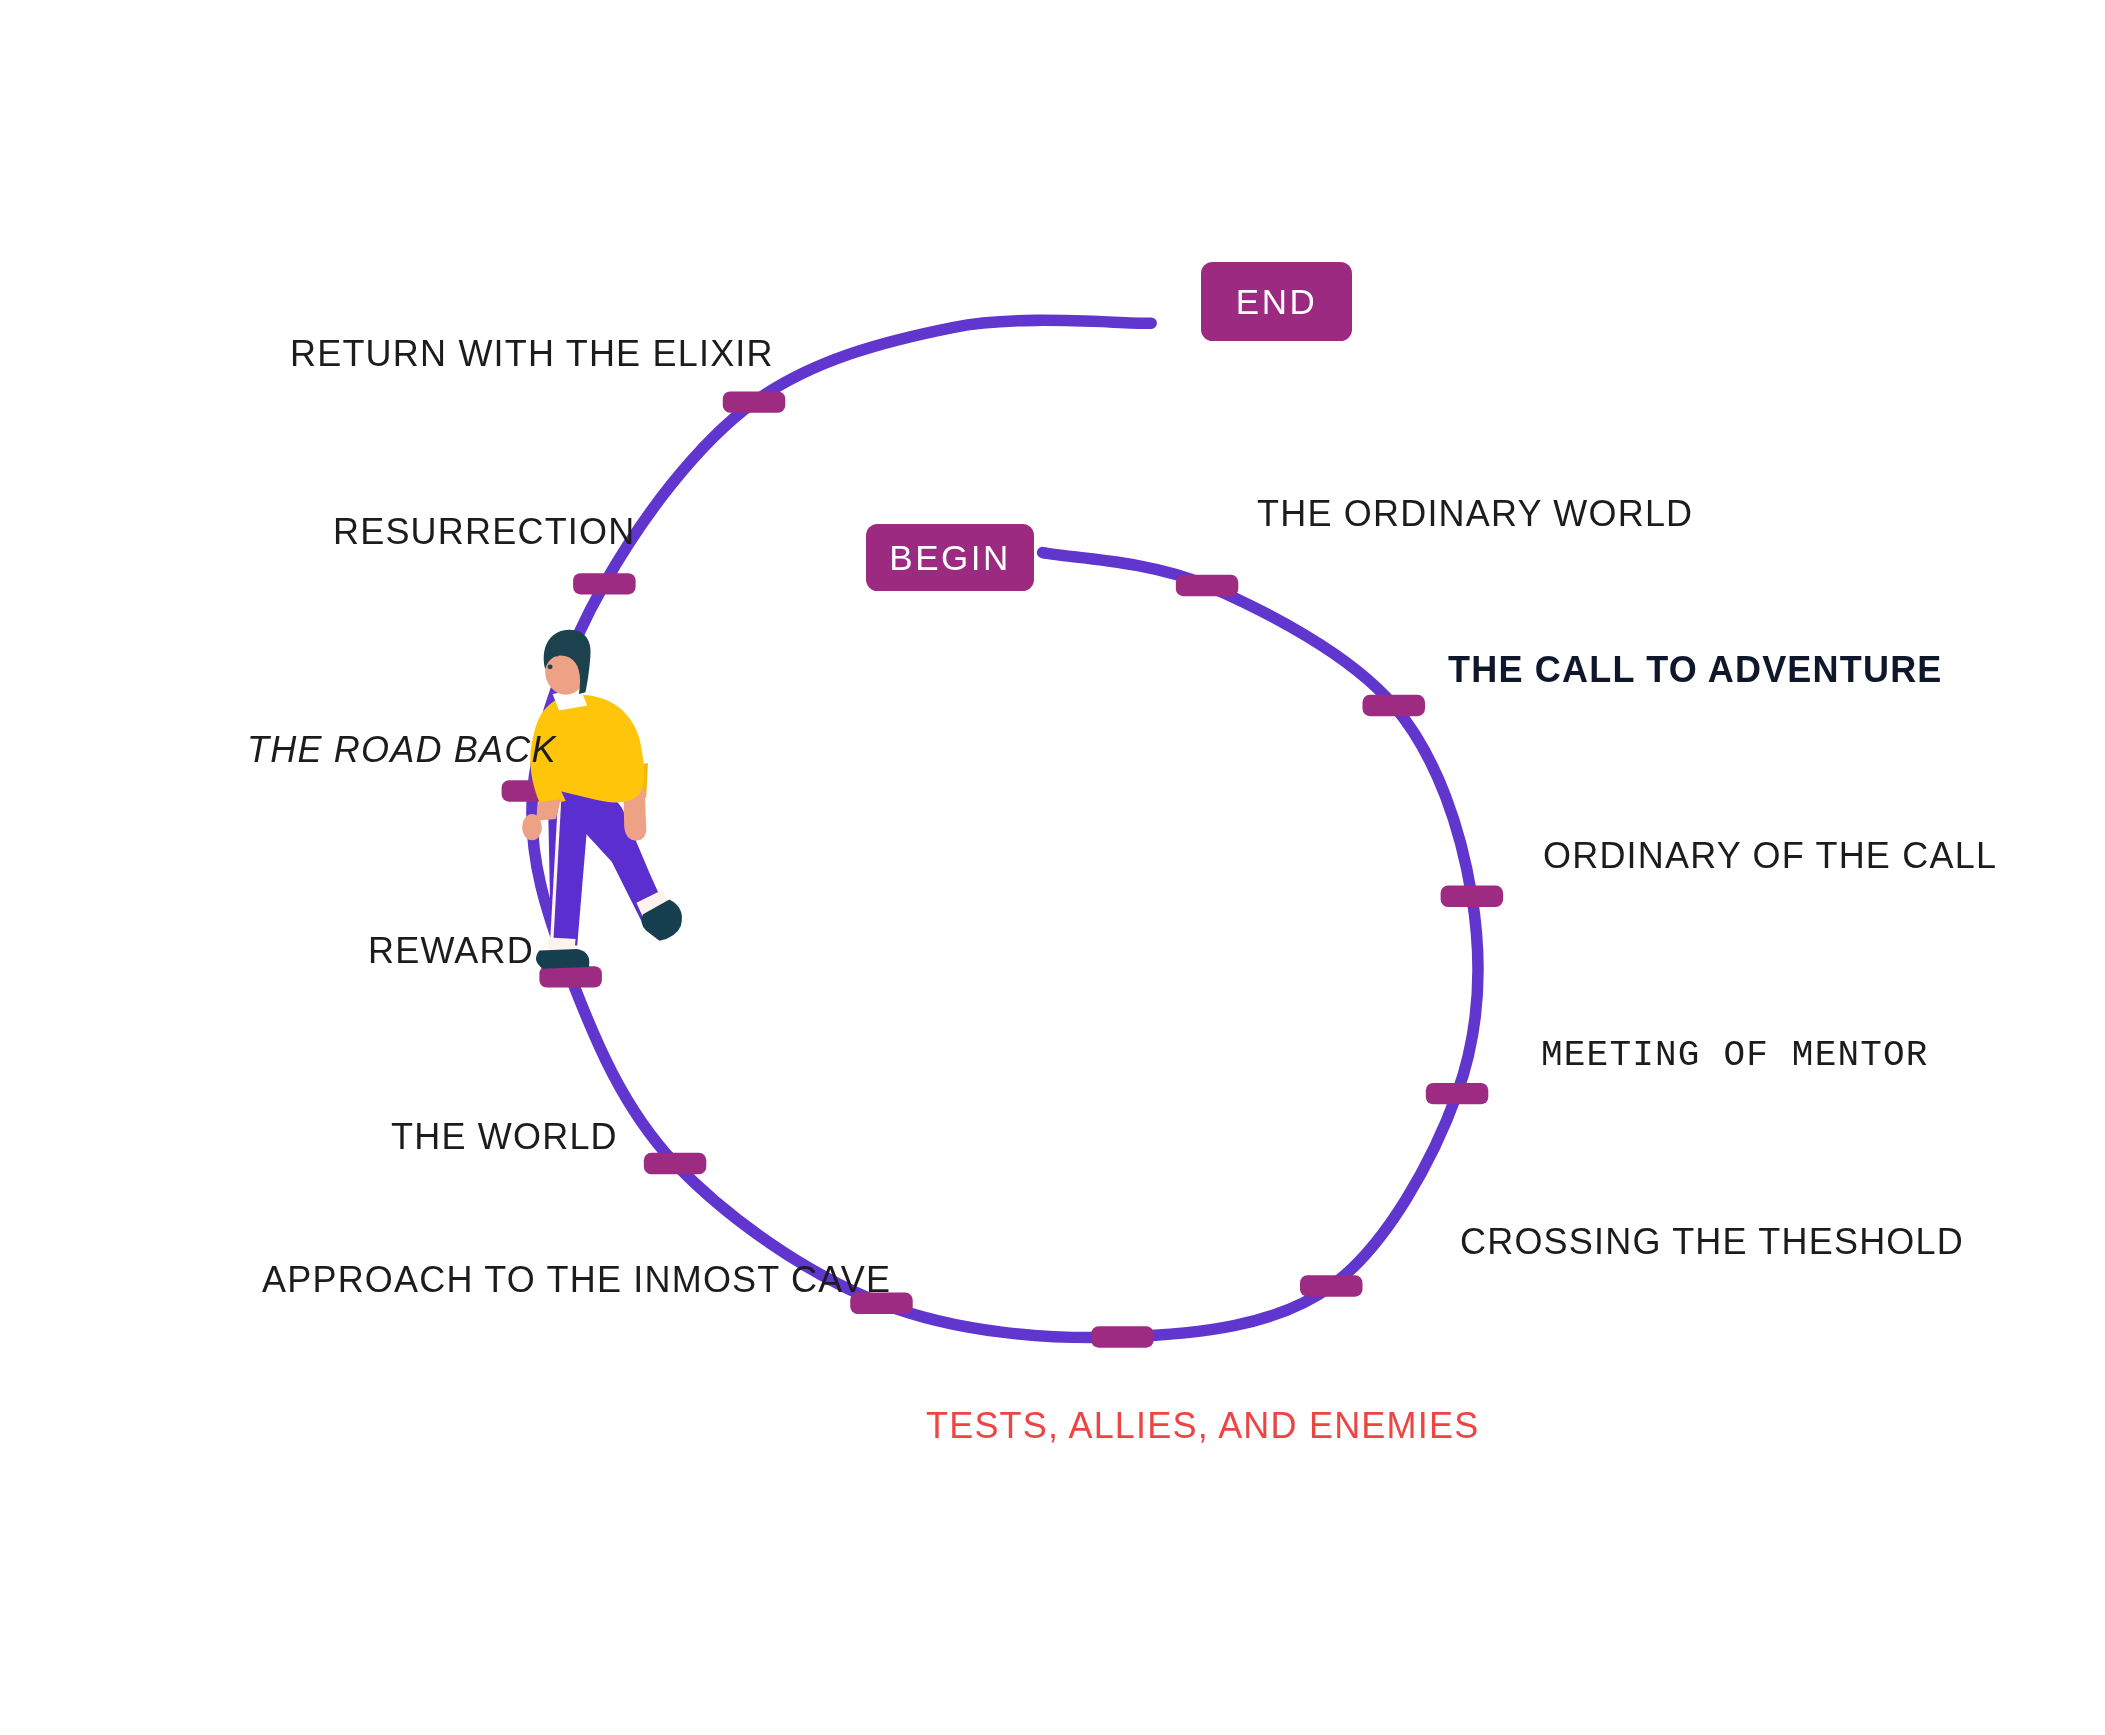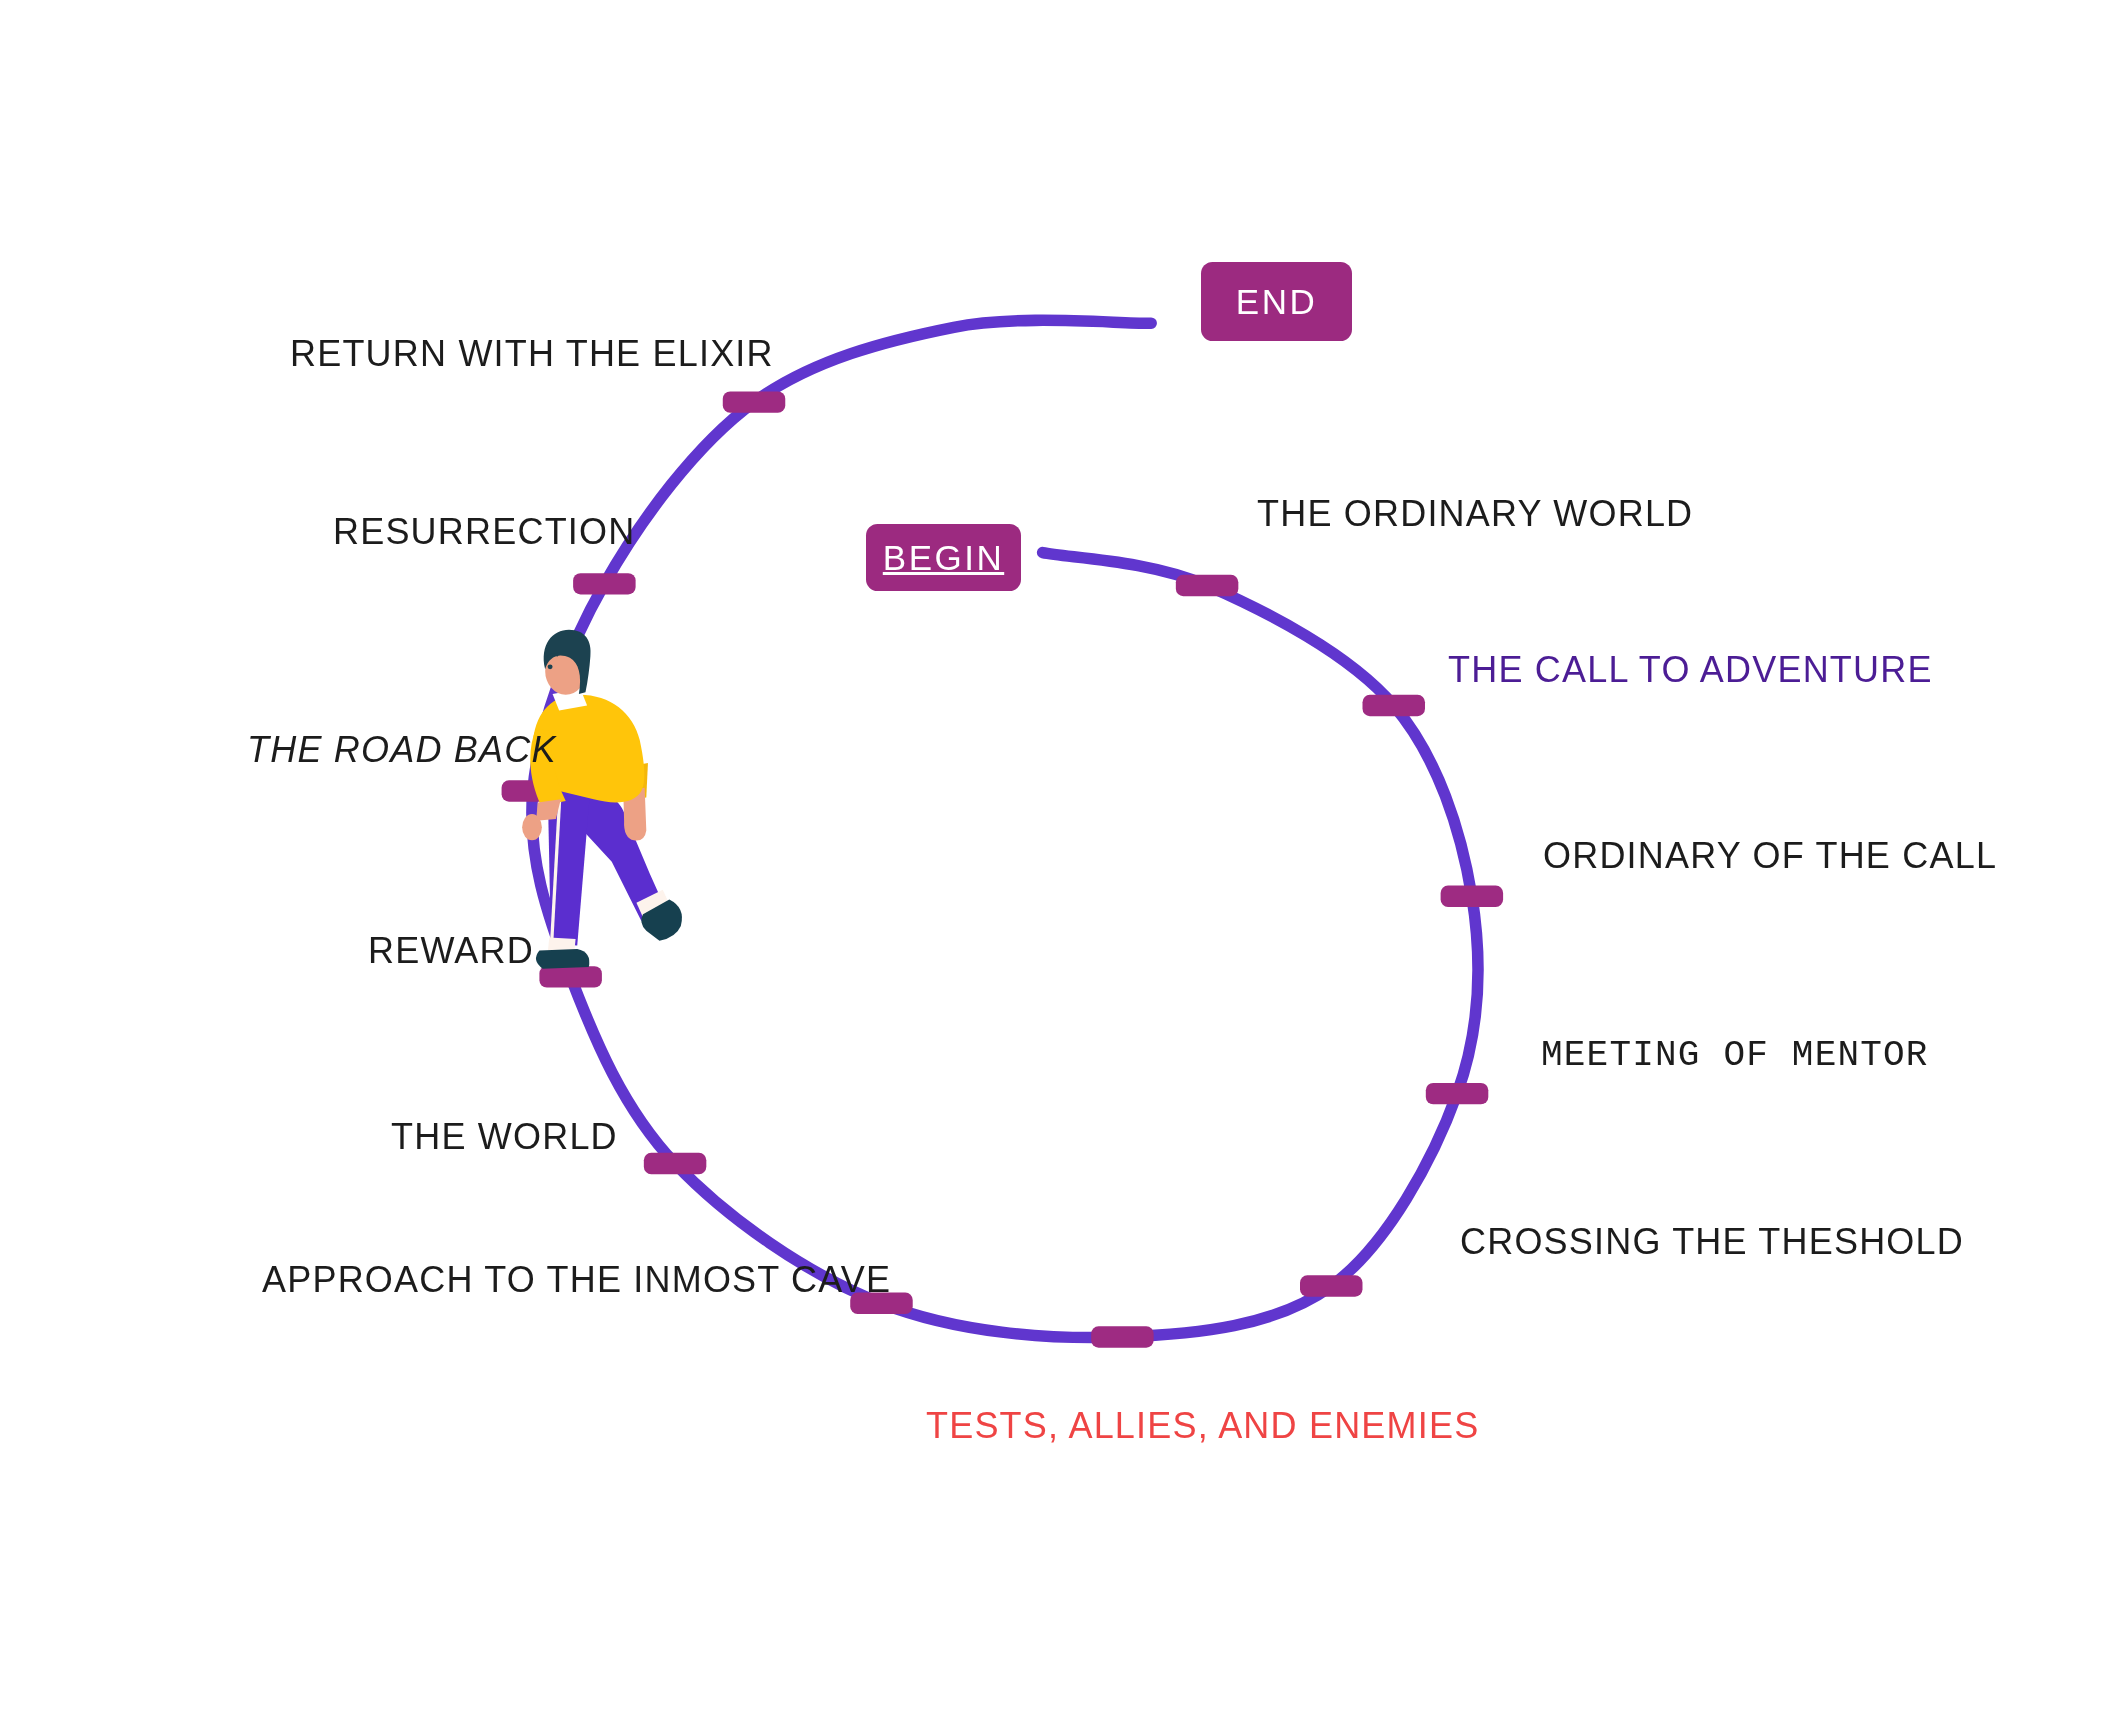--- a/index.html
+++ b/index.html
@@ -14,21 +14,21 @@
   .stage-label{
     position:absolute;
     font-size:36px;line-height:35px;font-weight:400;
     letter-spacing:1.2px;color:#1c1c1c;white-space:nowrap;
   }
   .journey-btn{
     position:absolute;display:flex;align-items:center;justify-content:center;
     border-radius:11.5px;color:#ffffff;
     font-size:35px;font-weight:400;letter-spacing:2.5px;
   }
-  #begin-btn{left:866px;top:524px;width:155px;height:67px;text-decoration:underline;}
+  #begin-btn{left:866px;top:524px;width:168px;height:67px;}
   #end-btn{left:1201px;top:262px;width:151px;height:79px;}
 </style>
 </head>
 <body>
 
 <div id="stage">
 
   <svg id="spiral-svg" width="2105" height="1735" viewBox="0 0 2560 2110">
 
     <path id="journey-path" fill="none" stroke-linecap="round" d="M 1268,672 C 1301.3,678.7 1396.8,681.0 1468,712 C 1539.2,743.0 1641.3,795.0 1695,858 C 1748.7,921.0 1777.2,1011.3 1790,1090 C 1802.8,1168.7 1800.5,1251.0 1772,1330 C 1743.5,1409.0 1686.8,1514.7 1619,1564 C 1551.2,1613.3 1456.2,1622.5 1365,1626 C 1273.8,1629.5 1162.7,1620.2 1072,1585 C 981.3,1549.8 884.0,1481.2 821,1415 C 758.0,1348.8 722.8,1263.5 694,1188 C 665.2,1112.5 641.2,1041.7 648,962 C 654.8,882.3 690.2,788.8 735,710 C 779.8,631.2 846.2,541.0 917,489 C 987.8,437.0 1079.5,414.0 1160,398 C 1240.5,382.0 1360.0,393.8 1400,393" stroke="#6036CE" stroke-width="14"></path>
@@ -74,21 +74,21 @@
 
       <path d="M663,814 C656,784 672,766 692,766 C712,766 720,780 718,798 C717,812 715,828 712,842 L704,844 C708,822 704,806 693,800 C679,793 667,799 663,814 Z" fill="#1C4250"></path>
 
       <path d="M666,799 q6,-5 13,-2" stroke="#1C4250" stroke-width="3" fill="none"></path>
       <circle cx="669" cy="811" r="3" fill="#1C4250"></circle>
     </g>
   </svg>
 
   <div id="label-layer">
       <div class="stage-label" style="left: 1257px; top: 496px; color: rgb(28, 28, 28);">THE ORDINARY WORLD</div>
-      <div class="stage-label" style="left: 1448px; top: 652px; color: #4c1d95;">THE CALL TO ADVENTURE</div>
+      <div class="stage-label" style="left: 1448px; top: 652px; color: #0f172a; font-weight: bold;">THE CALL TO ADVENTURE</div>
       <div class="stage-label" style="left: 1543px; top: 838px; color: rgb(28, 28, 28);">ORDINARY OF THE CALL</div>
       <div class="stage-label" style="left: 1541px; top: 1038px; color: rgb(28, 28, 28); font-family: Liberation Mono, monospace;">MEETING OF MENTOR</div>
       <div class="stage-label" style="left: 1460px; top: 1224px; color: rgb(28, 28, 28);">CROSSING THE THESHOLD</div>
       <div class="stage-label" style="left: 926px; top: 1408px; color: #ef4444;">TESTS, ALLIES, AND ENEMIES</div>
       <div class="stage-label" style="left: 262px; top: 1262px; color: rgb(28, 28, 28);">APPROACH TO THE INMOST CAVE</div>
       <div class="stage-label" style="left: 391px; top: 1119px; color: rgb(28, 28, 28);">THE WORLD</div>
       <div class="stage-label" style="left: 368px; top: 933px; color: rgb(28, 28, 28);">REWARD</div>
       <div class="stage-label" style="left: 247px; top: 732px; color: rgb(28, 28, 28); font-style: italic;">THE ROAD BACK</div>
       <div class="stage-label" style="left: 333px; top: 514px; color: rgb(28, 28, 28);">RESURRECTION</div>
       <div class="stage-label" style="left: 290px; top: 336px; color: rgb(28, 28, 28);">RETURN WITH THE ELIXIR</div>

